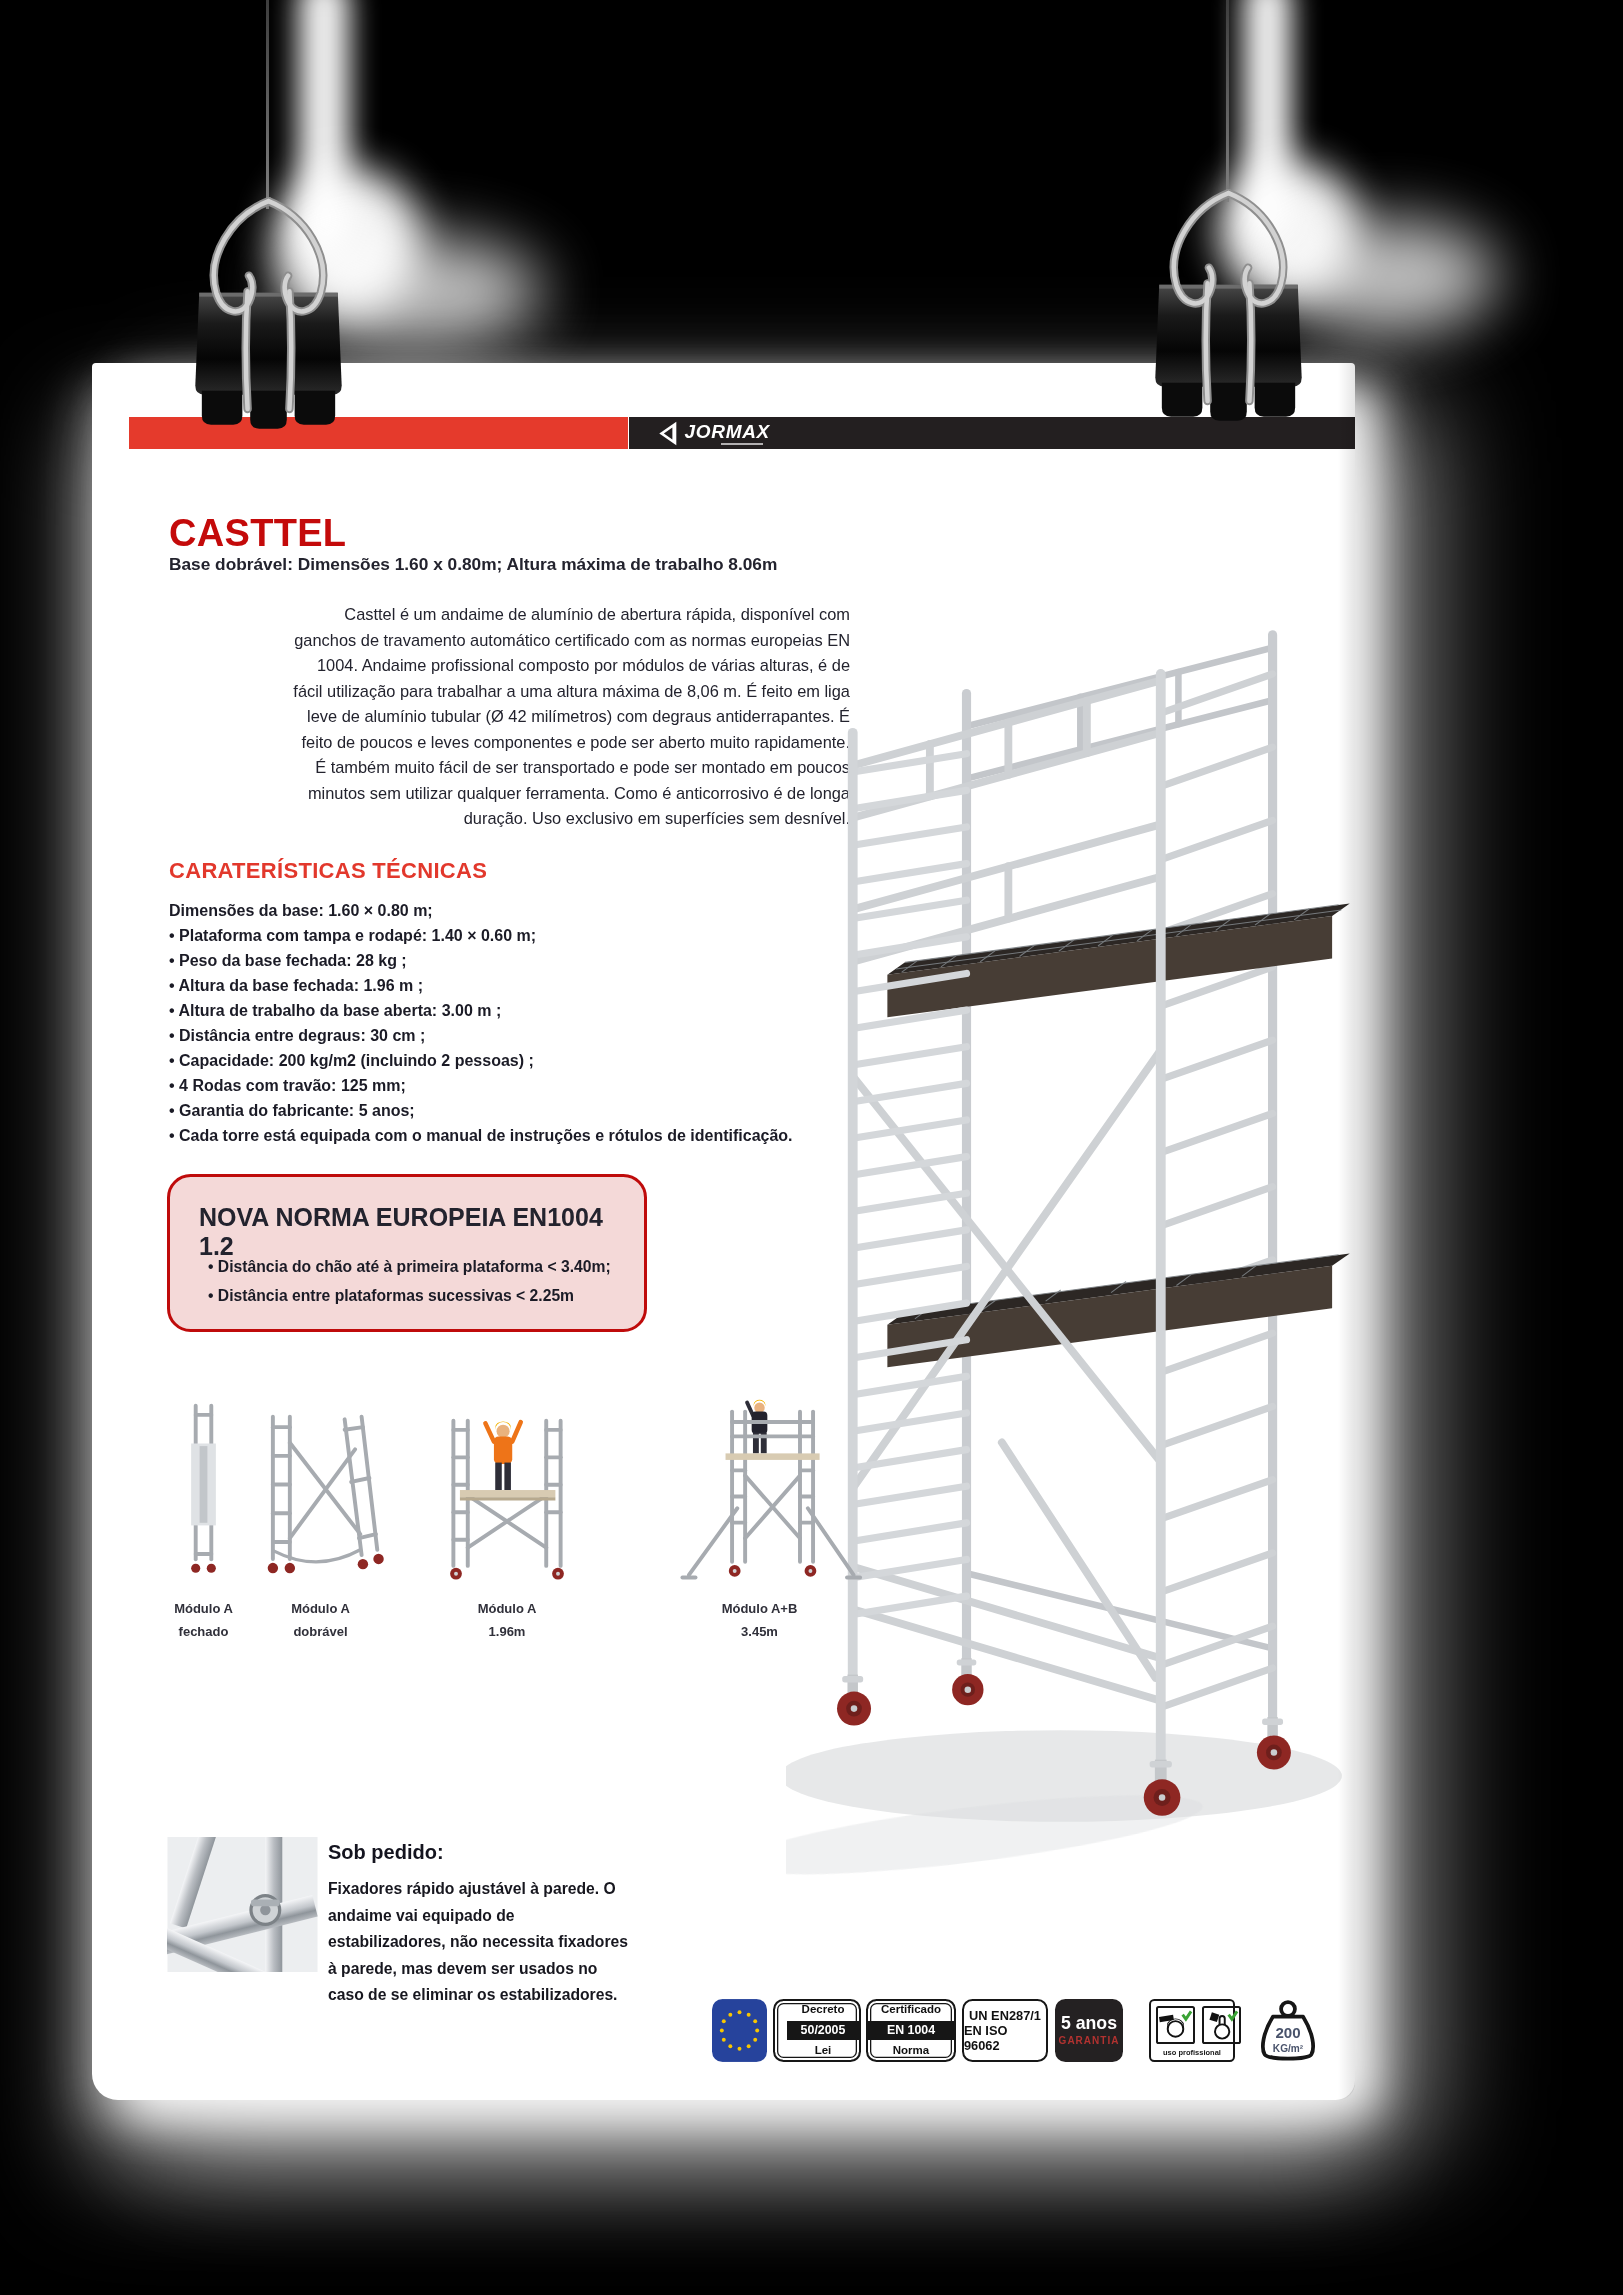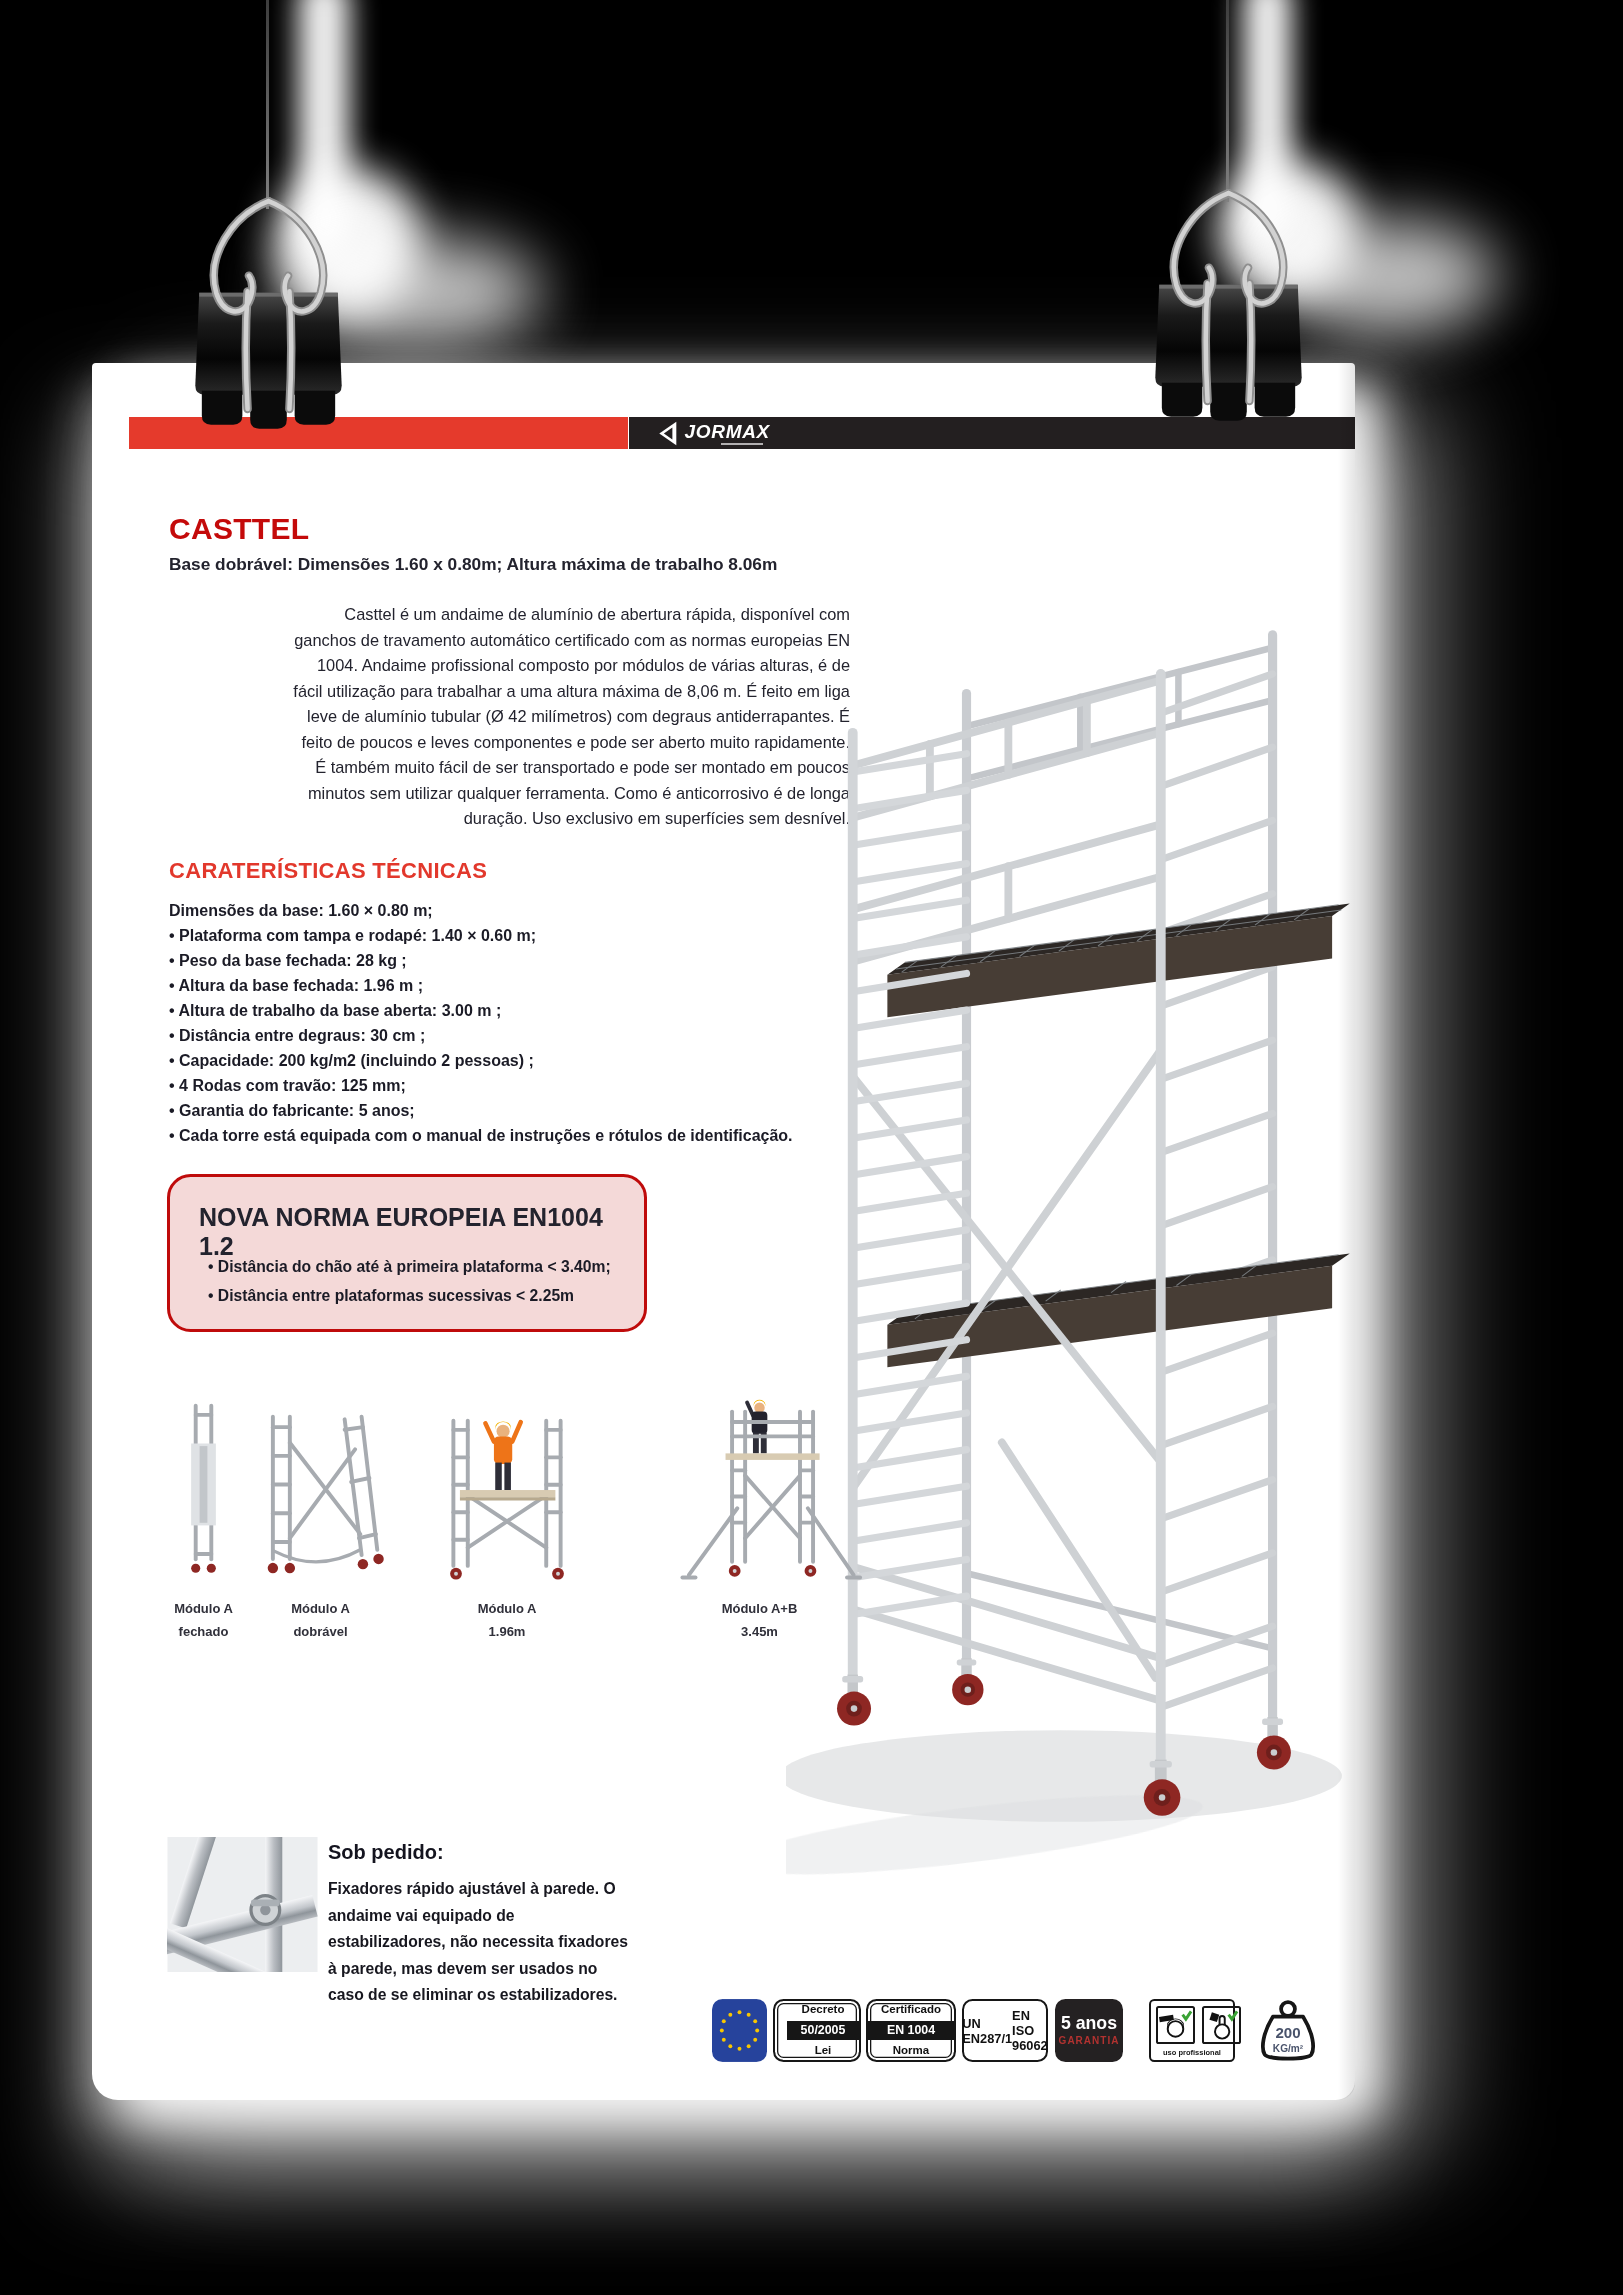--- a/index.html
+++ b/index.html
@@ -24,21 +24,21 @@
              background:linear-gradient(to right,rgba(0,0,0,0),rgba(0,0,0,.10));
              border-radius:0 3.9px 19.6px 0;}
   
   .bar-red{position:absolute;left:37px;top:54px;width:499px;height:32px;background:#e53a2c;}
   .bar-black{position:absolute;left:537px;top:54px;width:726px;height:32px;background:#231f20;
              display:flex;align-items:center;}
   .logo{display:flex;align-items:center;gap:6.5px;margin-left:29.4px;}
   .logo-text{color:#fff;font-weight:700;font-style:italic;font-size:19px;letter-spacing:0.7px;line-height:1;}
   .logo-tag{width:42px;height:2px;background:#fff;opacity:.65;margin-top:2px;margin-left:37px;}
   
-  .title{position:absolute;left:77px;top:149px;font-size:30px;font-weight:800;
+  .title{position:absolute;left:77px;top:149px;font-size:38px;font-weight:800;
          color:#c40a0a;letter-spacing:0.3px;}
   .subtitle{position:absolute;left:77px;top:191px;font-size:17.3px;font-weight:700;color:#23232e;}
   .lines{white-space:pre-line;}
   .para{position:absolute;left:77px;top:239px;width:681px;font-size:16.4px;
         line-height:25.5px;color:#23232e;text-align:right;}
   .tech-h{position:absolute;left:77px;top:495px;font-size:22px;font-weight:800;
           color:#e2382c;letter-spacing:0.3px;}
   .tech-list{position:absolute;left:77px;top:535px;width:694px;font-size:16px;
              font-weight:700;line-height:25px;color:#1b1b26;}
   
@@ -52,21 +52,21 @@
   
   .sob-h{position:absolute;left:236px;top:1478px;font-size:20px;font-weight:700;color:#14141f;}
   .sob-lines{position:absolute;left:236px;top:1513px;font-size:15.7px;font-weight:600;
              line-height:26.5px;color:#17171f;}
   
   .badge{position:absolute;top:1636px;height:63px;box-sizing:border-box;border-radius:10.5px;}
   .b-frame{border:2px solid #161616;background:#fff;box-shadow:inset 0 0 0 2px #fff,inset 0 0 0 3.3px #161616;
            display:flex;flex-direction:column;justify-content:space-between;overflow:hidden;}
   .b-row{font-size:11.5px;font-weight:700;color:#111;text-align:center;line-height:17.7px;}
   .b-mid{background:#161616;color:#fff;font-size:12.4px;font-weight:700;text-align:center;line-height:19.6px;}
-  .b-norms{border:2.6px solid #161616;background:#fff;display:flex;flex-direction:row;
+  .b-norms{border:2.6px solid #161616;background:#fff;display:flex;flex-direction:column;
            align-items:center;justify-content:center;}
   .b-norms div{font-size:12.8px;font-weight:800;color:#111;line-height:15px;}
   .b-warranty{background:#242122;display:flex;flex-direction:column;align-items:center;justify-content:center;}
   .b-warranty .w1{color:#fff;font-size:17.7px;font-weight:700;line-height:19.6px;}
   .b-warranty .w2{color:#b23230;font-size:10px;font-weight:800;letter-spacing:1px;line-height:13px;}
   .b-uso{border:2px solid #161616;border-radius:5.2px;background:#fff;}
   .uso-caption{position:absolute;bottom:2.6px;left:0;width:100%;text-align:center;
                font-size:7.5px;font-weight:700;color:#161616;}
   .uso-sq{position:absolute;top:5.2px;width:39px;height:38px;border:2px solid #161616;border-radius:2.6px;box-sizing:border-box;}
 </style>

